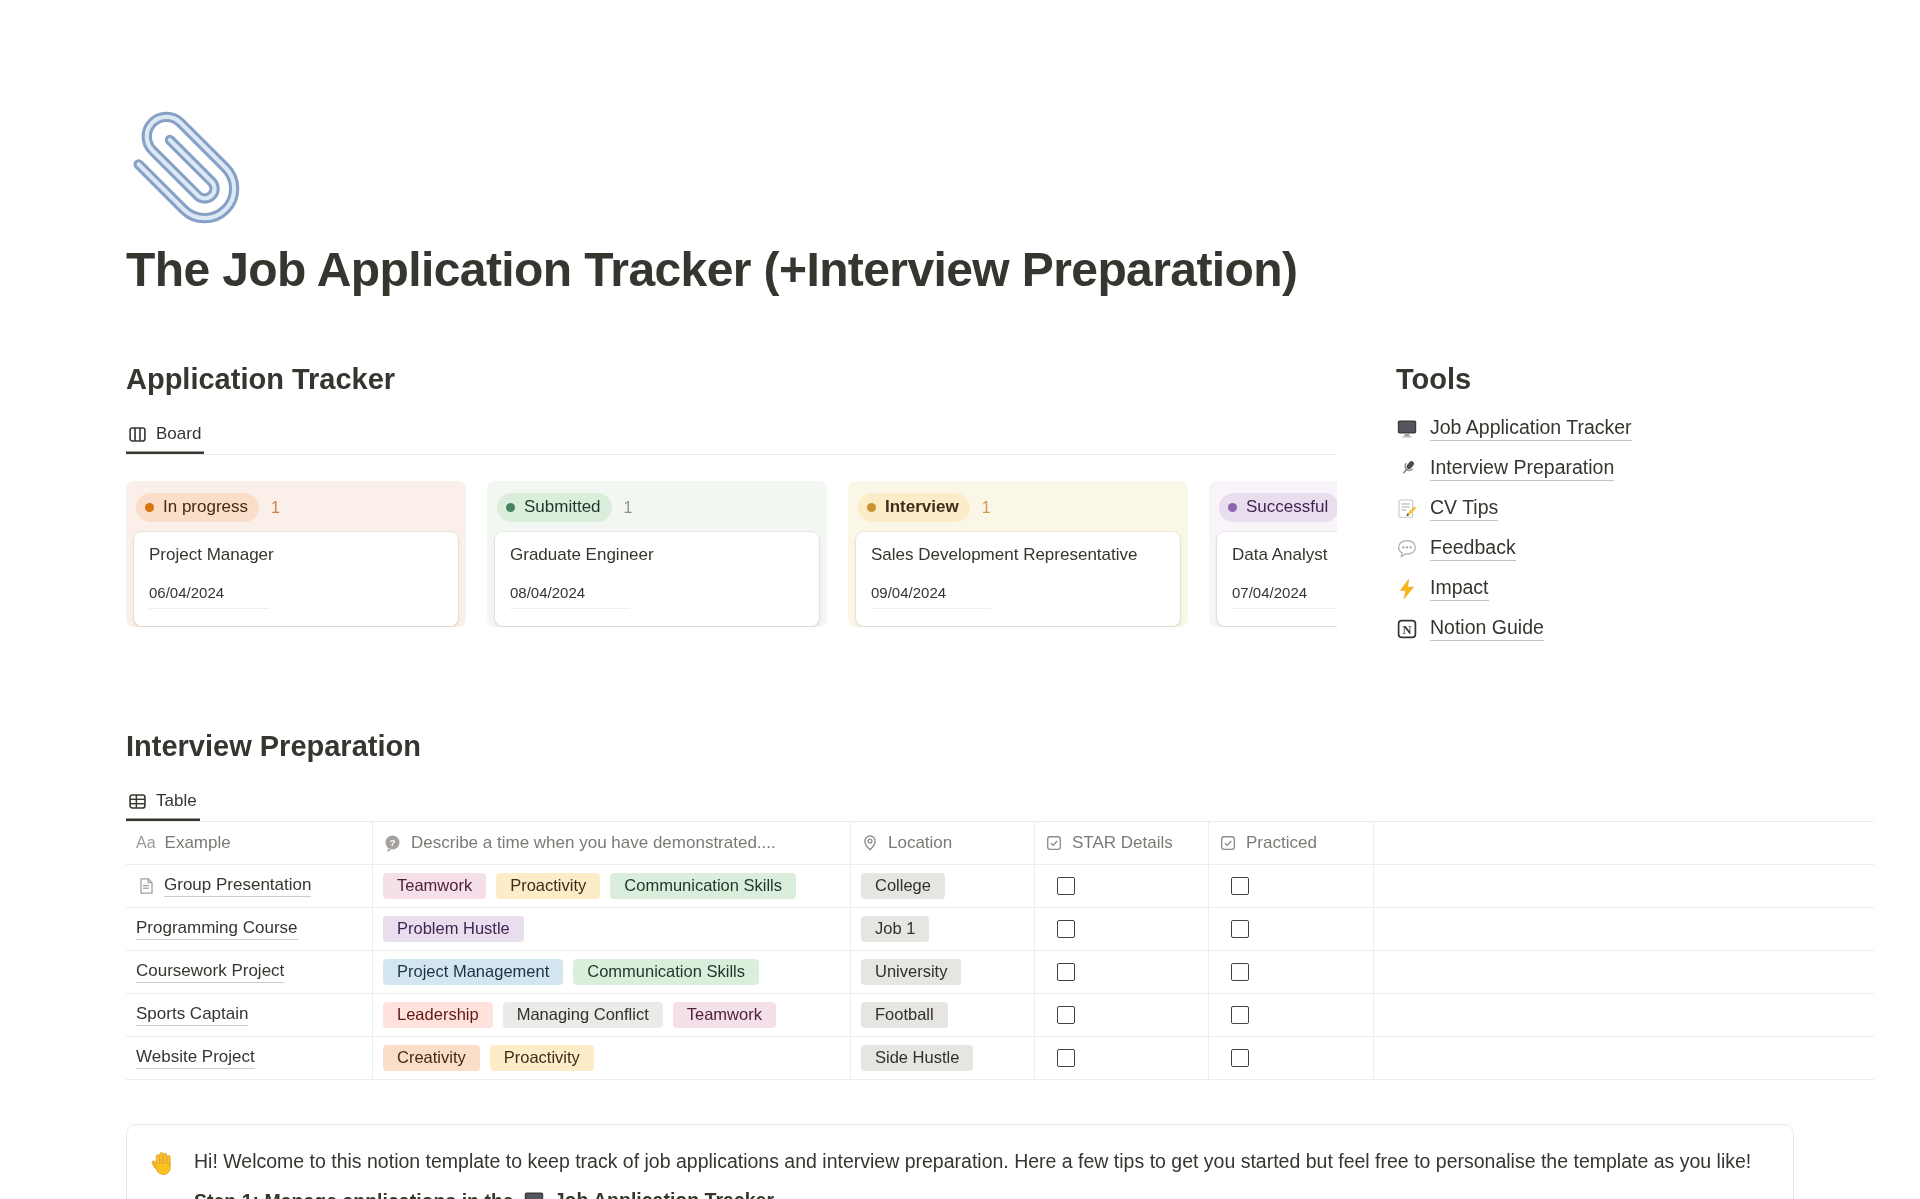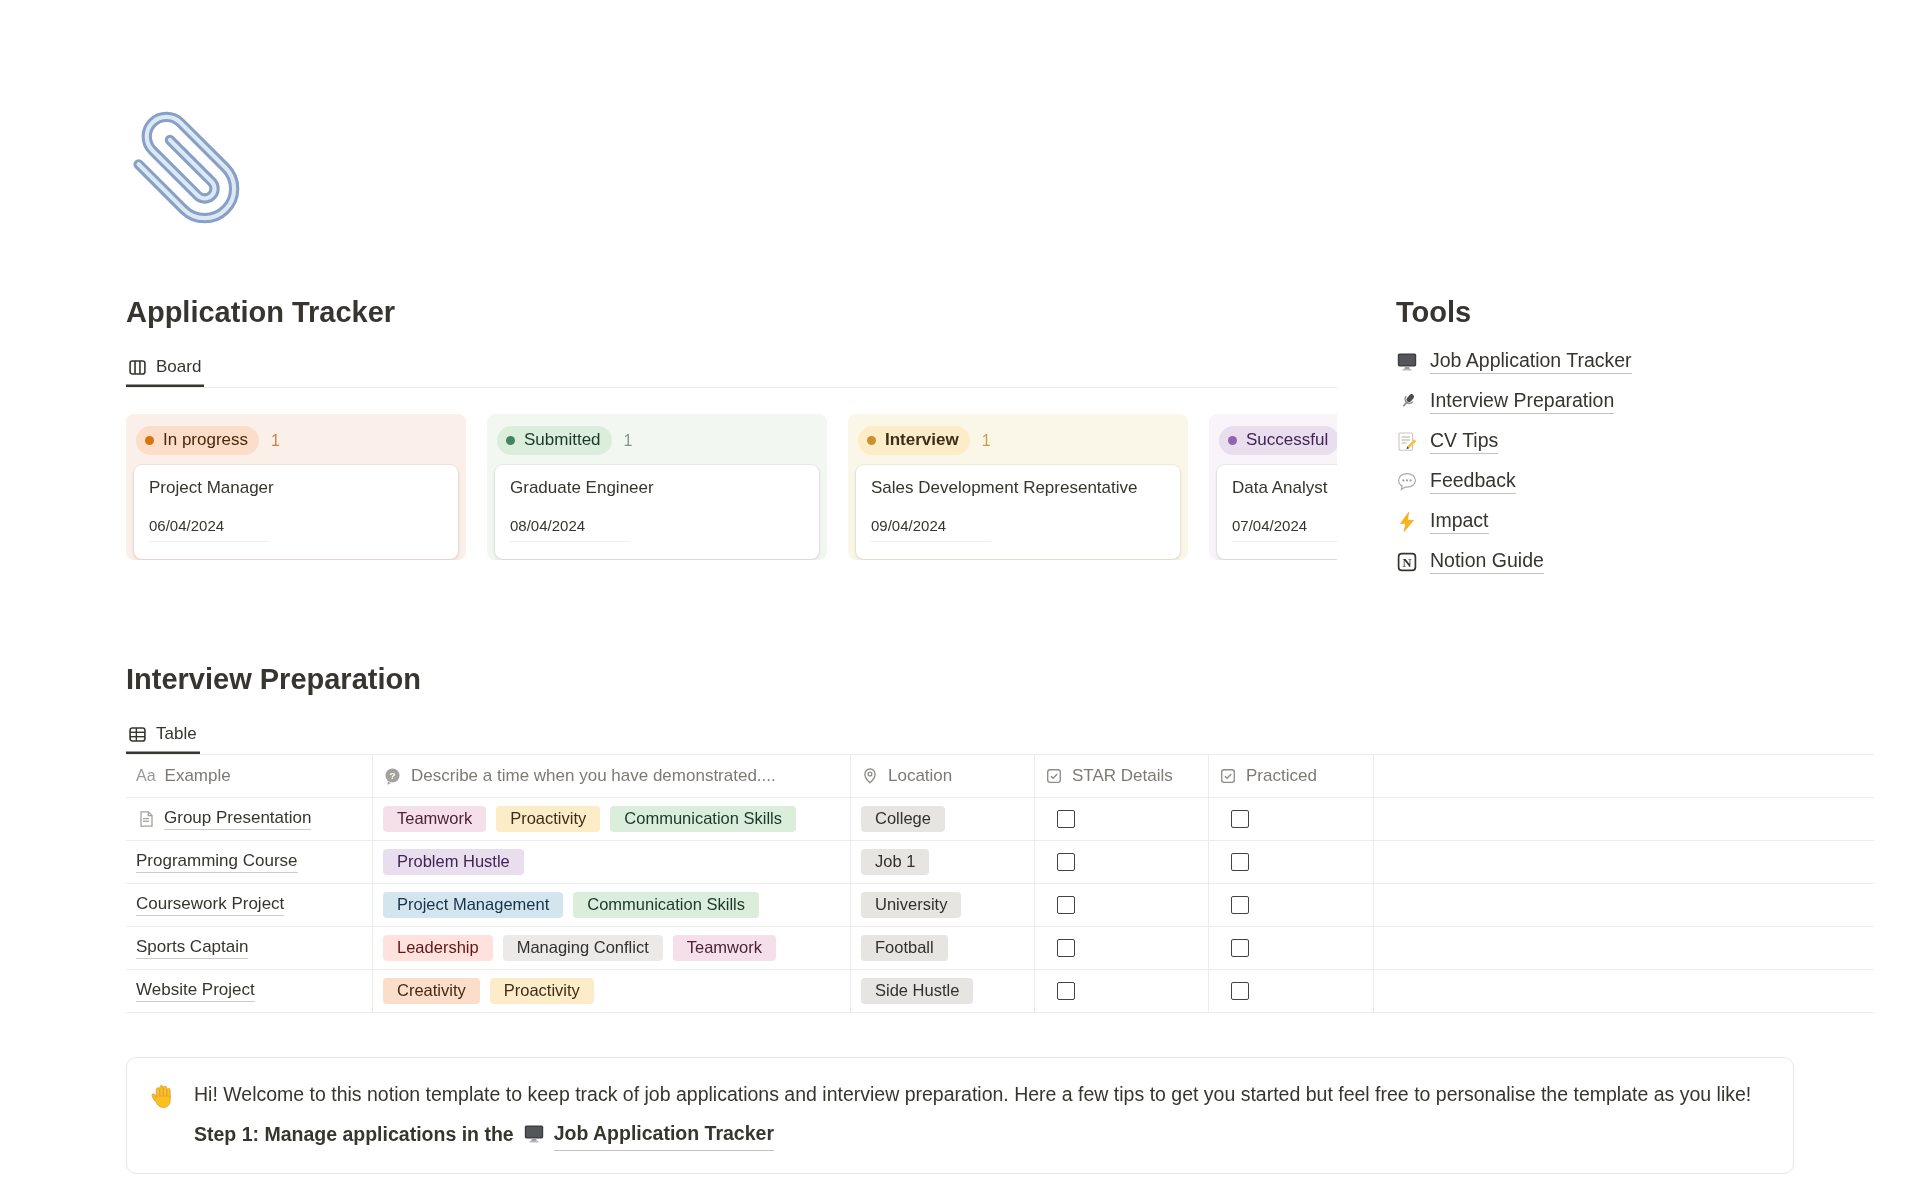--- a/index.html
+++ b/index.html
@@ -84,20 +84,21 @@
 
 <div class="page">
 
   <svg class="page-icon" viewBox="0 0 24 24">
     <g transform="translate(24,0) scale(-1,1)">
       <path d="M21.44 11.05l-9.19 9.19a6 6 0 0 1-8.49-8.49l9.19-9.19a4 4 0 0 1 5.66 5.66l-9.2 9.19a2 2 0 0 1-2.83-2.83l8.49-8.48" fill="none" stroke="#86A0C6" stroke-width="2.1" stroke-linecap="round" stroke-linejoin="round"></path>
       <path d="M21.44 11.05l-9.19 9.19a6 6 0 0 1-8.49-8.49l9.19-9.19a4 4 0 0 1 5.66 5.66l-9.2 9.19a2 2 0 0 1-2.83-2.83l8.49-8.48" fill="none" stroke="#DDE8F5" stroke-width="0.85" stroke-linecap="round" stroke-linejoin="round"></path>
     </g>
   </svg>
 
+  <h1 class="page-title">The Job Application Tracker (+Interview Preparation)</h1>
 
   <div class="two-col">
 
     <div class="col-main">
       <h2 class="section-heading">Application Tracker</h2>
 
       <div class="tabbar">
         <div class="tab">
           <svg width="19" height="19" viewBox="0 0 20 20">
             <rect x="2.2" y="3.2" width="15.6" height="13.6" rx="2.4" fill="none" stroke="#37352F" stroke-width="1.7"></rect>

